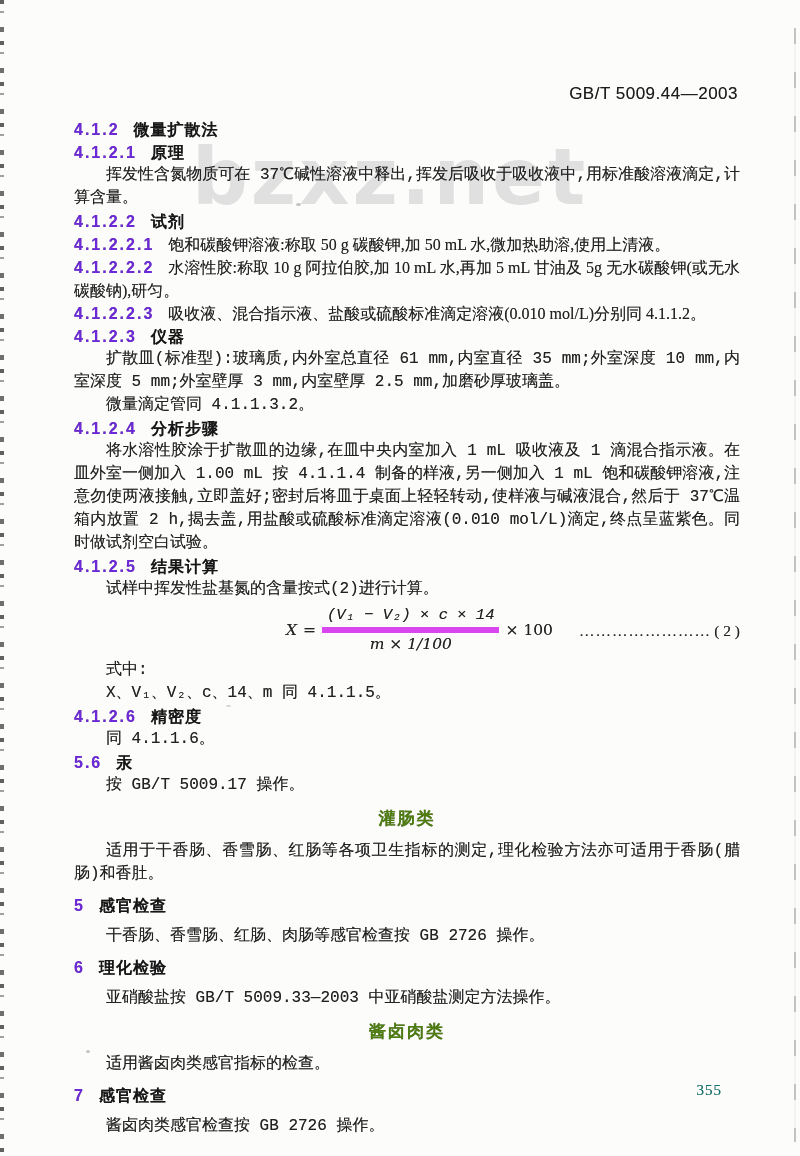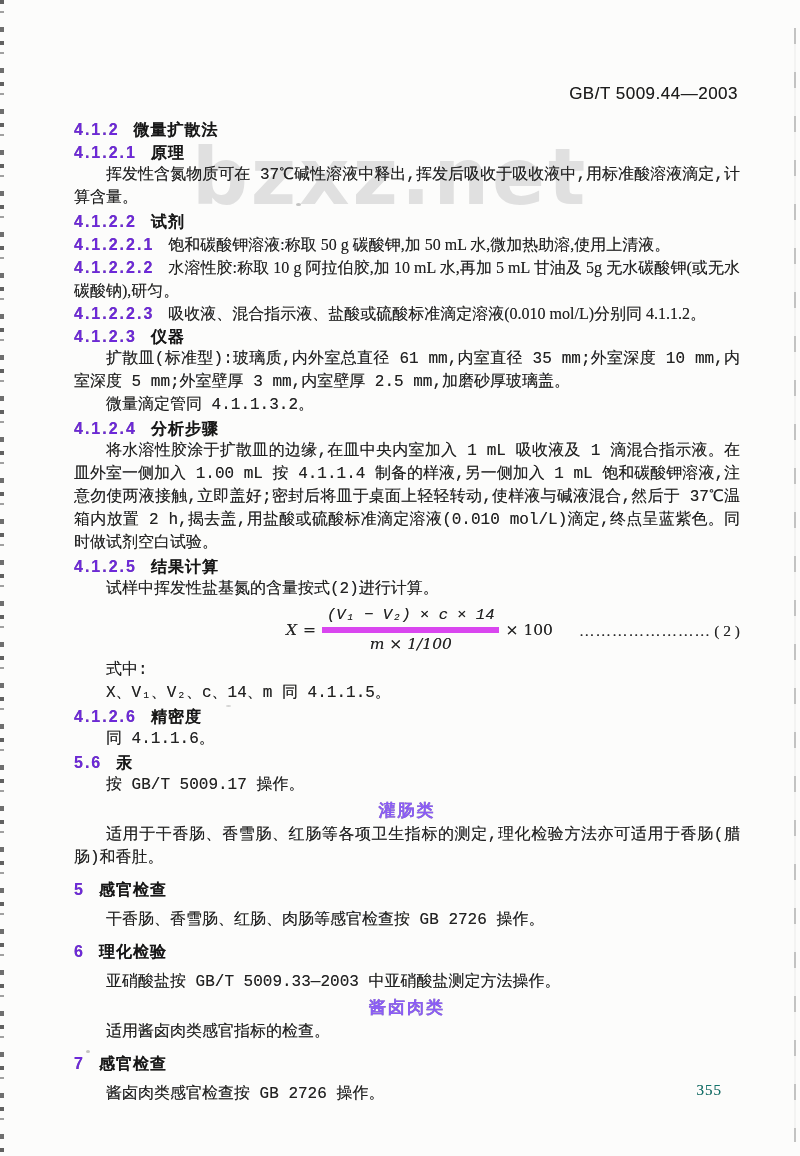--- a/index.html
+++ b/index.html
@@ -59,21 +59,21 @@
     font-weight:700;letter-spacing:2px;margin-right:14px;color:#6d28d9;
   }
   .clause-h .t{
     font-family:"Liberation Sans","DejaVu Sans",sans-serif;
     font-weight:700;letter-spacing:1px;color:#161616;
   }
   .sec-h{margin:8px 0;}
   .center-h{
     text-align:center;font-weight:700;font-size:17px;letter-spacing:2px;
     font-family:"Liberation Sans","DejaVu Sans",sans-serif;
-    margin:2px 0;color:#8b5cf6;
+    margin:10px 0;color:#4d7c0f;
   }
   p{margin:0;}
 
   
   .formula-row{
     display:flex;align-items:center;
     margin:5px 0 5px 0;font-size:15.5px;line-height:19px;
   }
   .f-main{
     margin-left:212px;display:flex;align-items:center;

